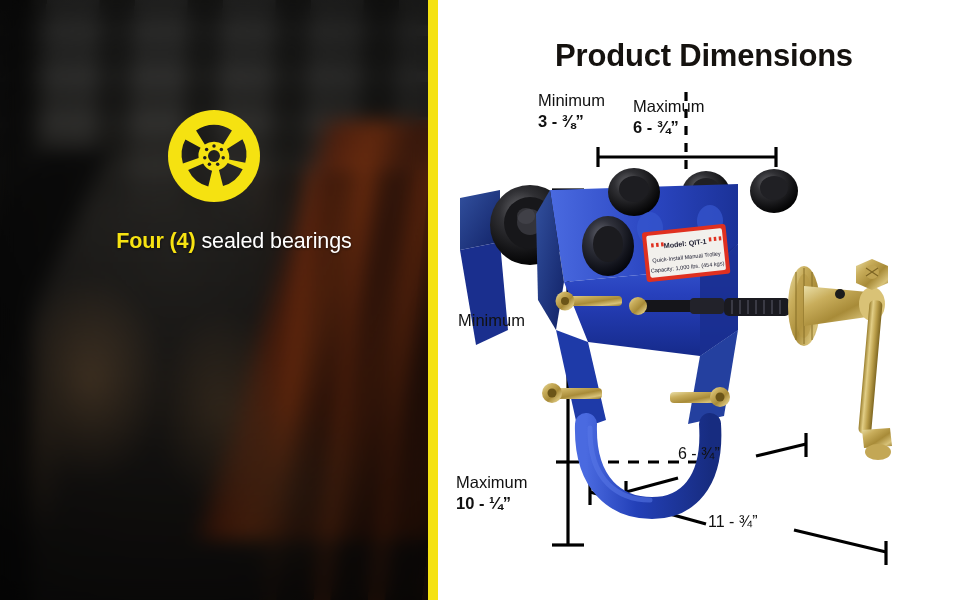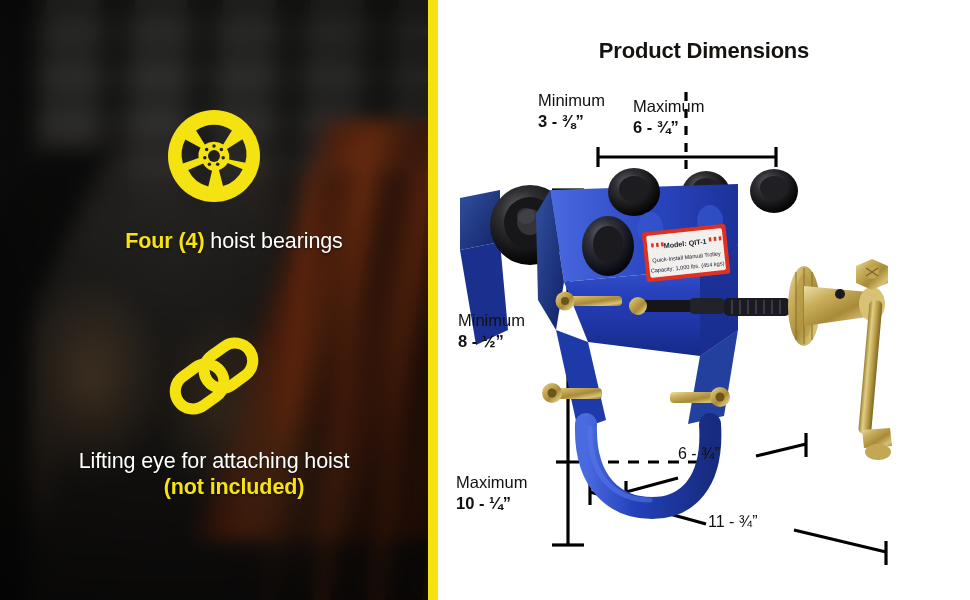--- a/index.html
+++ b/index.html
@@ -100,21 +100,21 @@
     background:#f5e211;
   }
 
   
   #right-panel {
     position:absolute; left:438px; top:0; width:532px; height:600px;
     background:#ffffff;
   }
   #panel-title {
     position:absolute; left:0; top:38px; width:532px; text-align:center;
-    font-size:22px; font-weight:bold; color:#15120f; letter-spacing:-.2px;
+    font-size:31px; font-weight:bold; color:#15120f; letter-spacing:-.2px;
   }
 
   #diagram { position:absolute; left:0; top:0; width:532px; height:600px; }
 
   .dim-label {
     position:absolute; color:#111; line-height:1.26;
     font-size:16.5px; white-space:nowrap;
   }
   .dim-val { font-size:16.5px;font-weight:bold; }
   .dim-solo { font-size:16px; }
@@ -157,38 +157,24 @@
                 <path d="M81.2 64.4 a34 34 0 0 1 -21.4 18.3 l-4.4 -17.6 a16.5 16.5 0 0 0 9.5 -7.5 z"></path>
                 <path d="M43.8 83.1 a34 34 0 0 1 -21.9 -17.9 l16.3 -7.1 a16.5 16.5 0 0 0 9.7 8 z"></path>
                 <path d="M16.2 58.2 a34 34 0 0 1 2.7 -26.1 l16.5 8.9 a16.5 16.5 0 0 0 -2.1 11.2 z"></path>
               </g>
             </mask>
           </defs>
           <circle cx="50" cy="50" r="50" fill="#F5E211" mask="url(#wheelmask)"></circle>
         </svg>
       </span>
       <div class="feature-caption">
-        <span class="hl">Four (4)</span><span> hoist bearings</span>
+        <span class="hl">Four (4)</span><span> sealed bearings</span>
       </div>
     </div>
 
-    <div class="feature" id="feature-lifting">
-      <span class="feature-icon">
-        <svg width="98" height="92" viewBox="0 0 110 100" aria-hidden="true">
-          <g transform="rotate(-36 55 50)" fill="none" stroke="#F5E211" stroke-width="12.5" stroke-linecap="round">
-            <rect x="6" y="30" width="58" height="40" rx="20" ry="20"></rect>
-            <rect x="46" y="30" width="58" height="40" rx="20" ry="20"></rect>
-          </g>
-        </svg>
-      </span>
-      <div class="feature-caption">
-        <span>Lifting eye for attaching hoist</span>
-        <span class="hl cap2">(not included)</span>
-      </div>
-    </div>
   </div>
 
   <div id="divider"></div>
 
   <div id="right-panel">
 
     <div id="panel-title">Product Dimensions</div>
 
     <svg id="diagram" viewBox="0 0 532 600">
       <defs>
@@ -389,21 +375,20 @@
       <div class="dim-val">3 - ⅜”</div>
     </div>
 
     <div class="dim-label" style="left:195px; top:96px; width:124px;">
       <div>Maximum</div>
       <div class="dim-val">6 - ¾”</div>
     </div>
 
     <div class="dim-label" style="left:20px; top:310px; width:112px;">
       <div>Minimum</div>
-      <div class="dim-val">8 - ½”</div>
     </div>
 
     <div class="dim-label" style="left:18px; top:472px; width:112px;">
       <div>Maximum</div>
       <div class="dim-val">10 - ¼”</div>
     </div>
 
     <div class="dim-label dim-solo" style="left:240px; top:444px; width:80px;">6 - ¾”</div>
 
     <div class="dim-label dim-solo" style="left:270px; top:512px; width:90px;">11 - ¾”</div>

